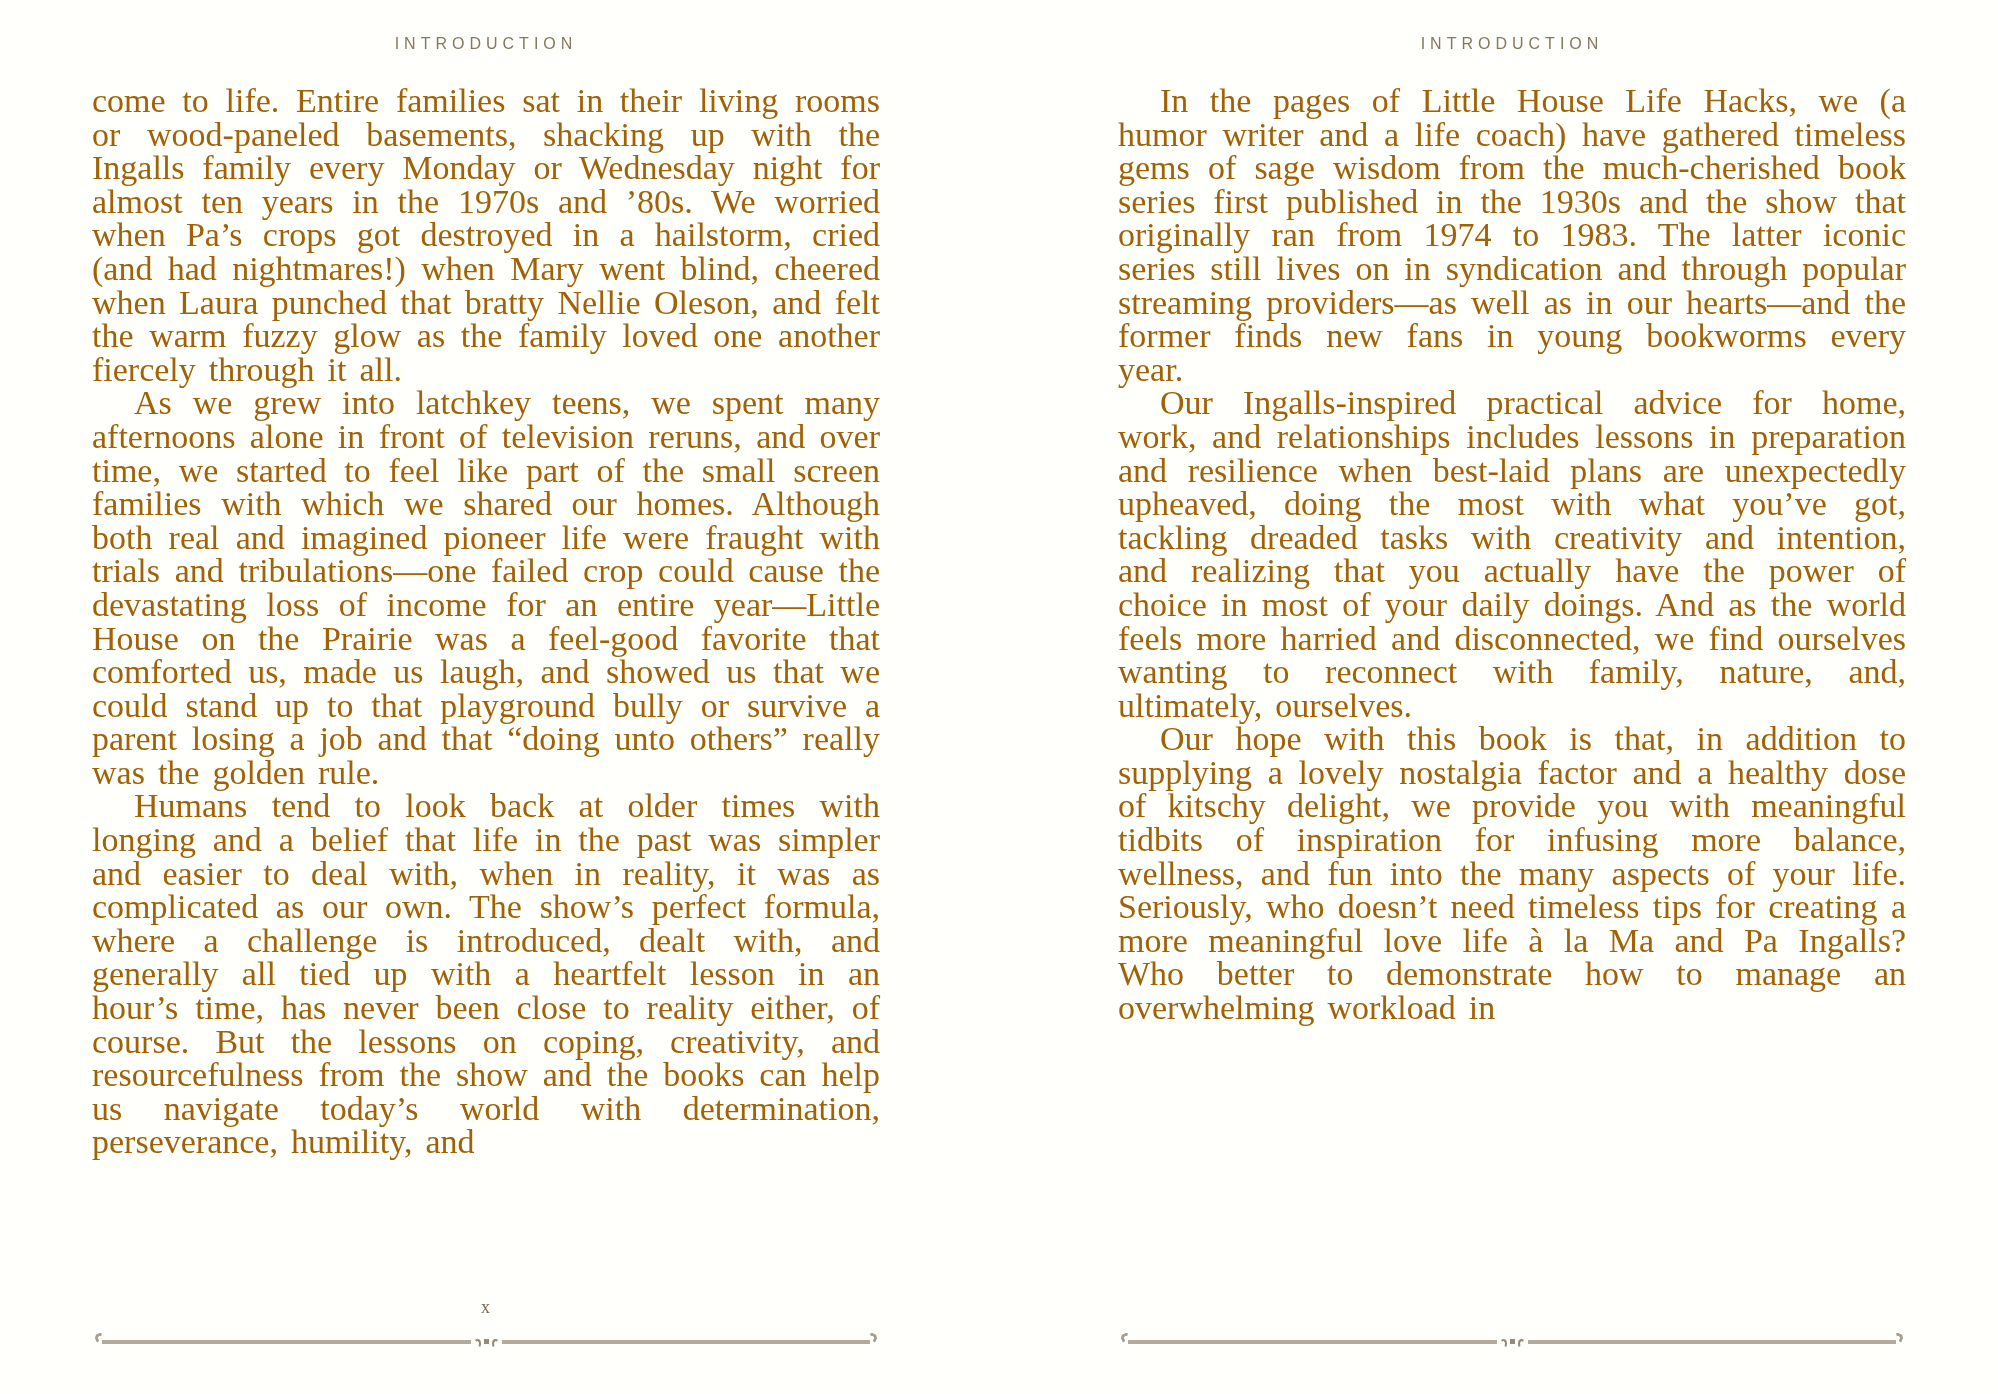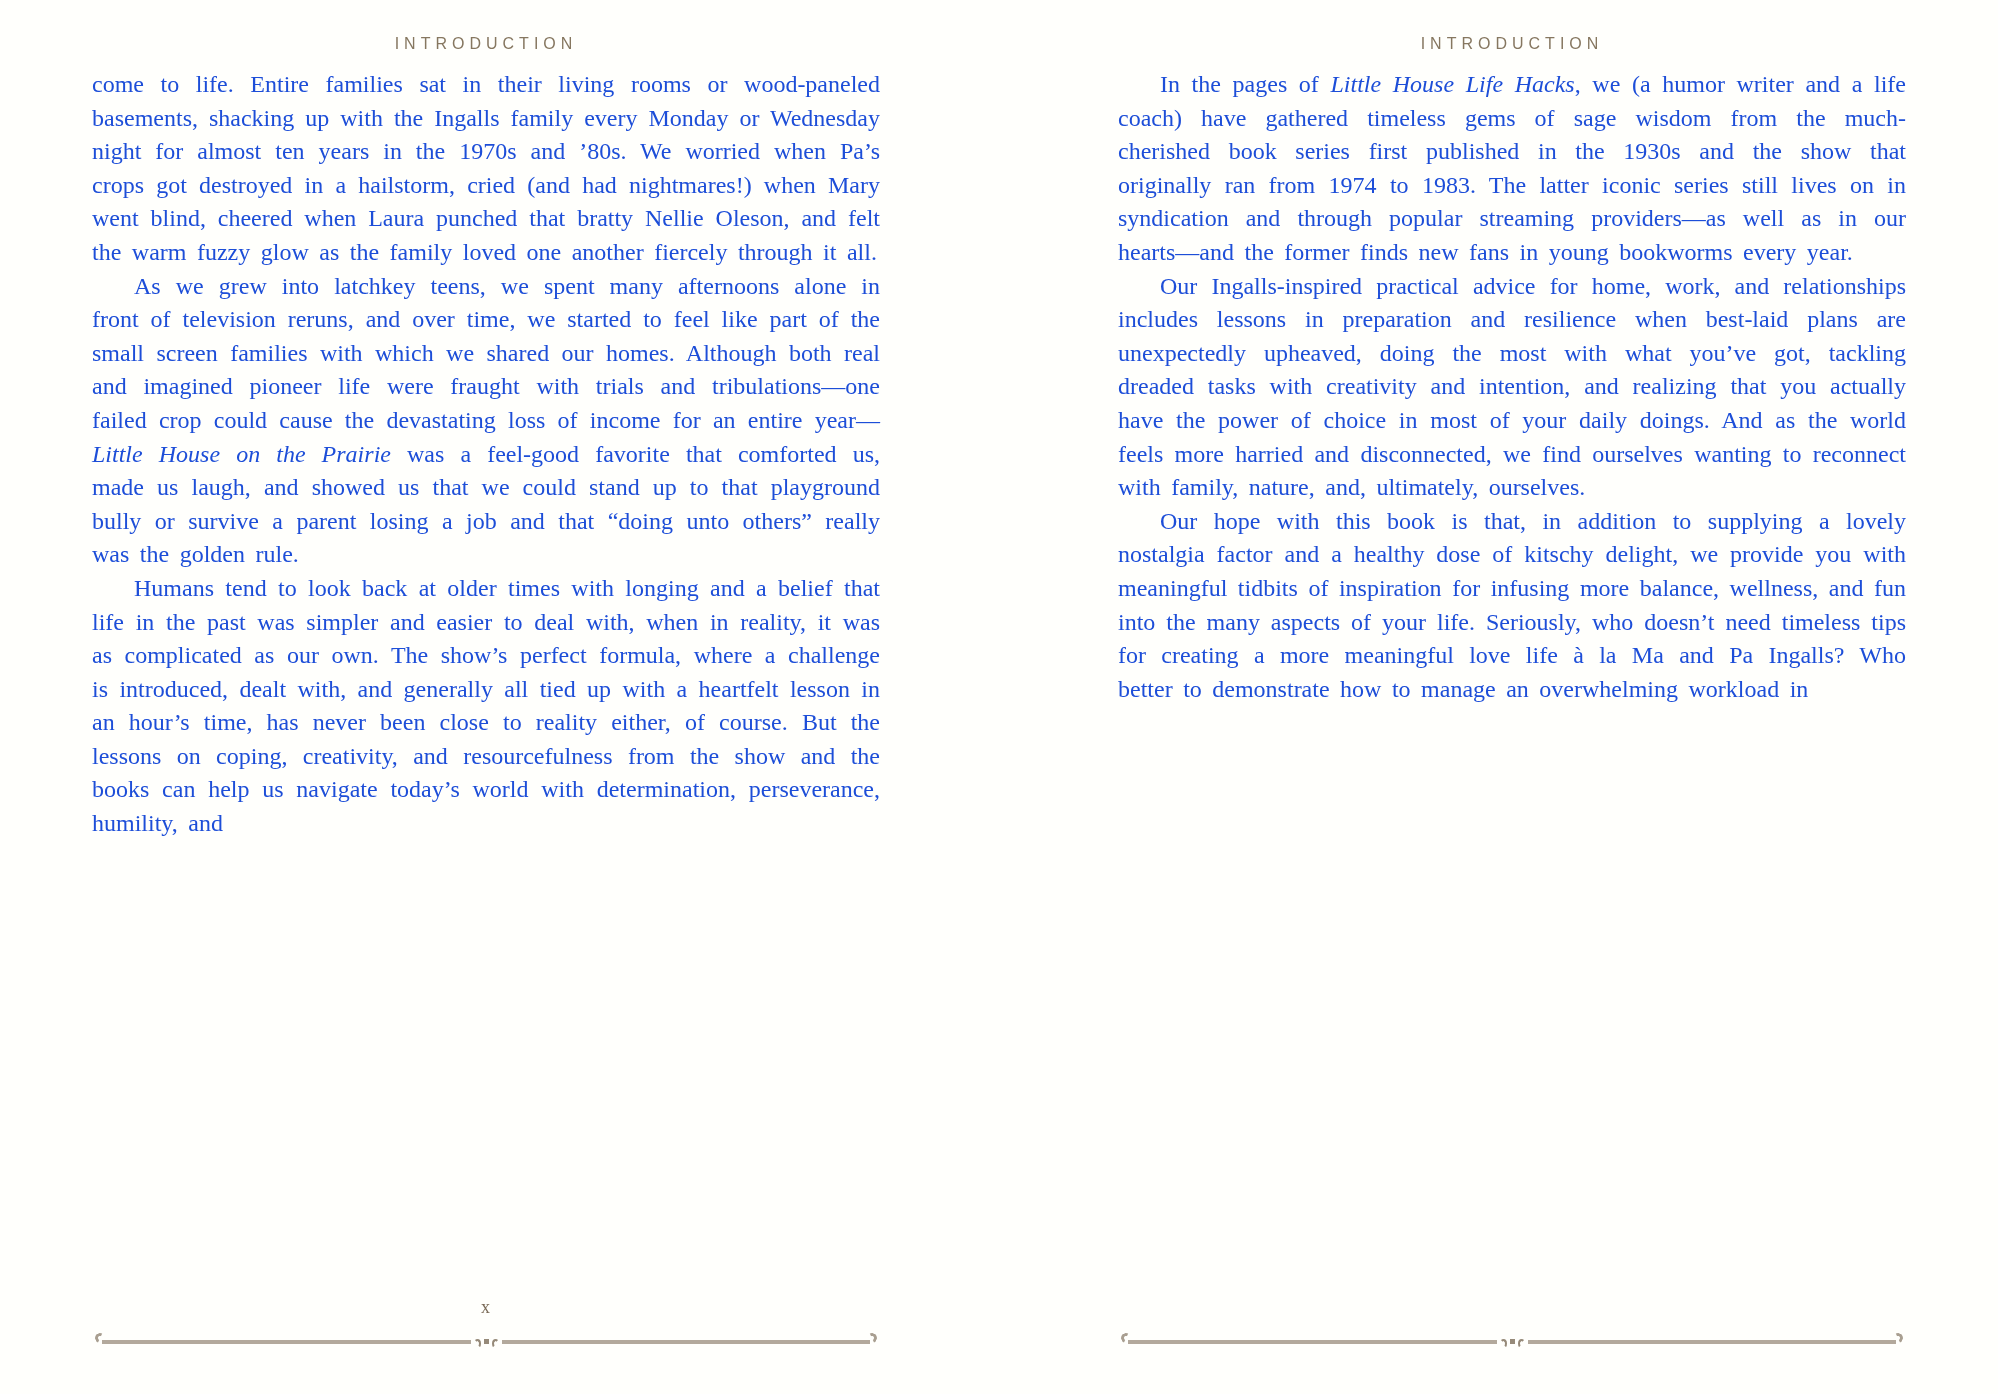--- a/index.html
+++ b/index.html
@@ -41,32 +41,32 @@
     text-align: center;
     font-family: "Liberation Sans", sans-serif;
     font-size: 16px;
     font-weight: 400;
     letter-spacing: 5px;
     color: #867760;
   }
 
   .body-text {
     position: absolute;
-    top: 68px;
+    top: 84px;
     left: 0;
     width: 100%;
-    font-size: 24px;
+    font-size: 34px;
     line-height: 33.6px;
     text-align: justify;
     word-spacing: 4.5px;
-    color: #1d4ed8;
+    color: #a16207;
   }
   .body-text p { margin: 0; }
   .body-text p.indent { text-indent: 42px; }
-  .body-text .italic { font-style: italic; }
+  .body-text .italic { }
 
   .page-number {
     position: absolute;
     top: 1297px;
     left: 0;
     width: 100%;
     text-align: center;
     font-size: 18px;
     letter-spacing: 1px;
     color: #7b6b58;

